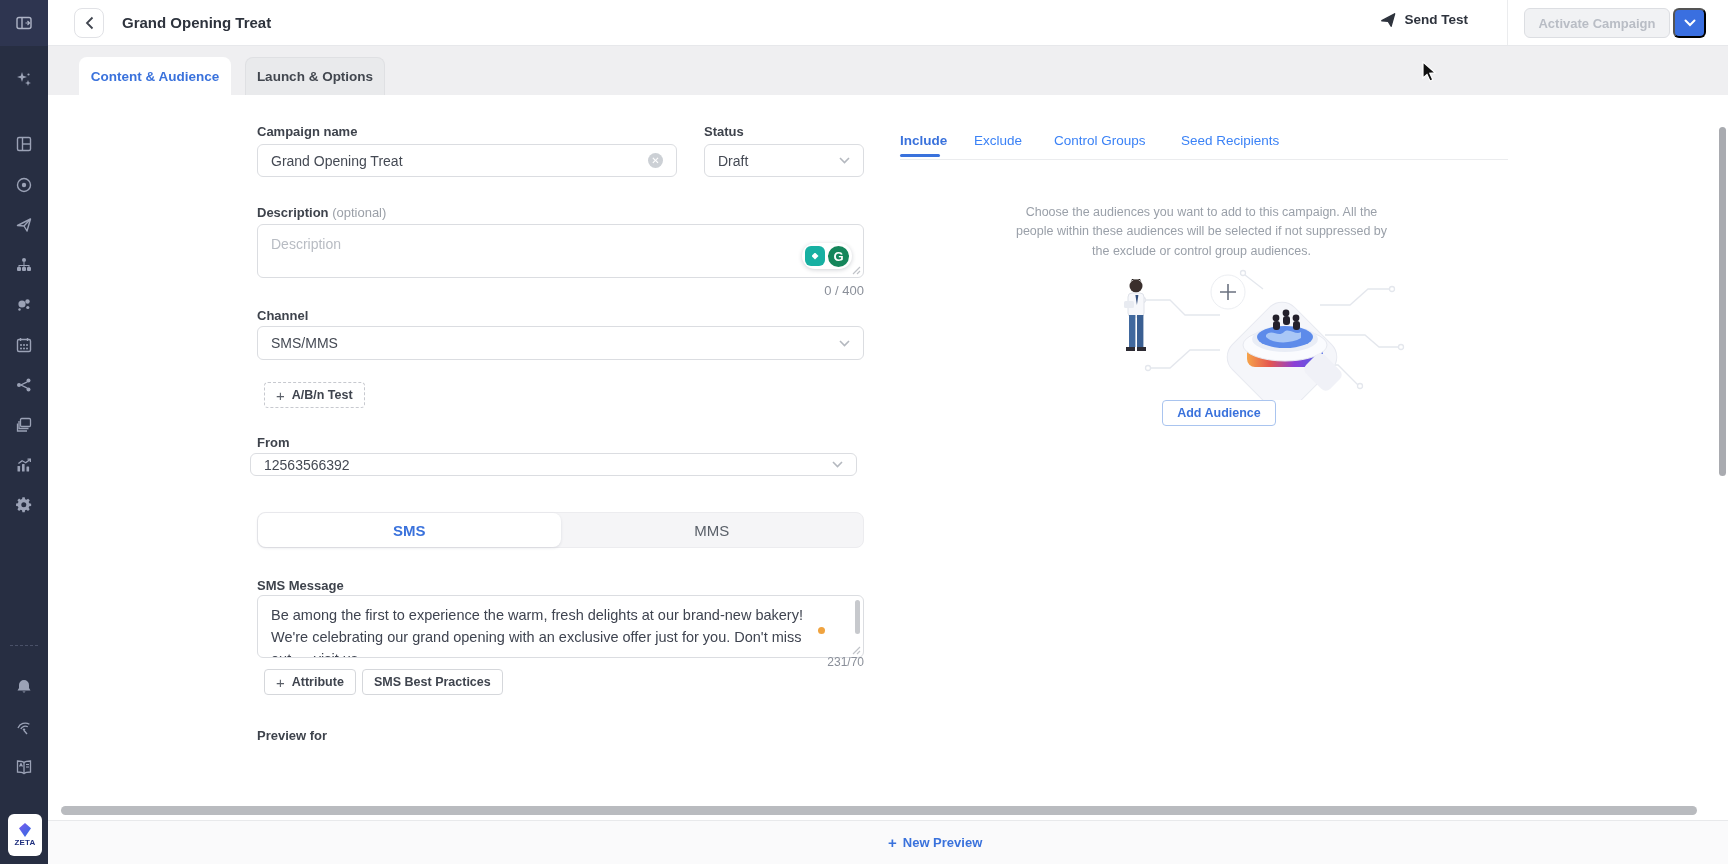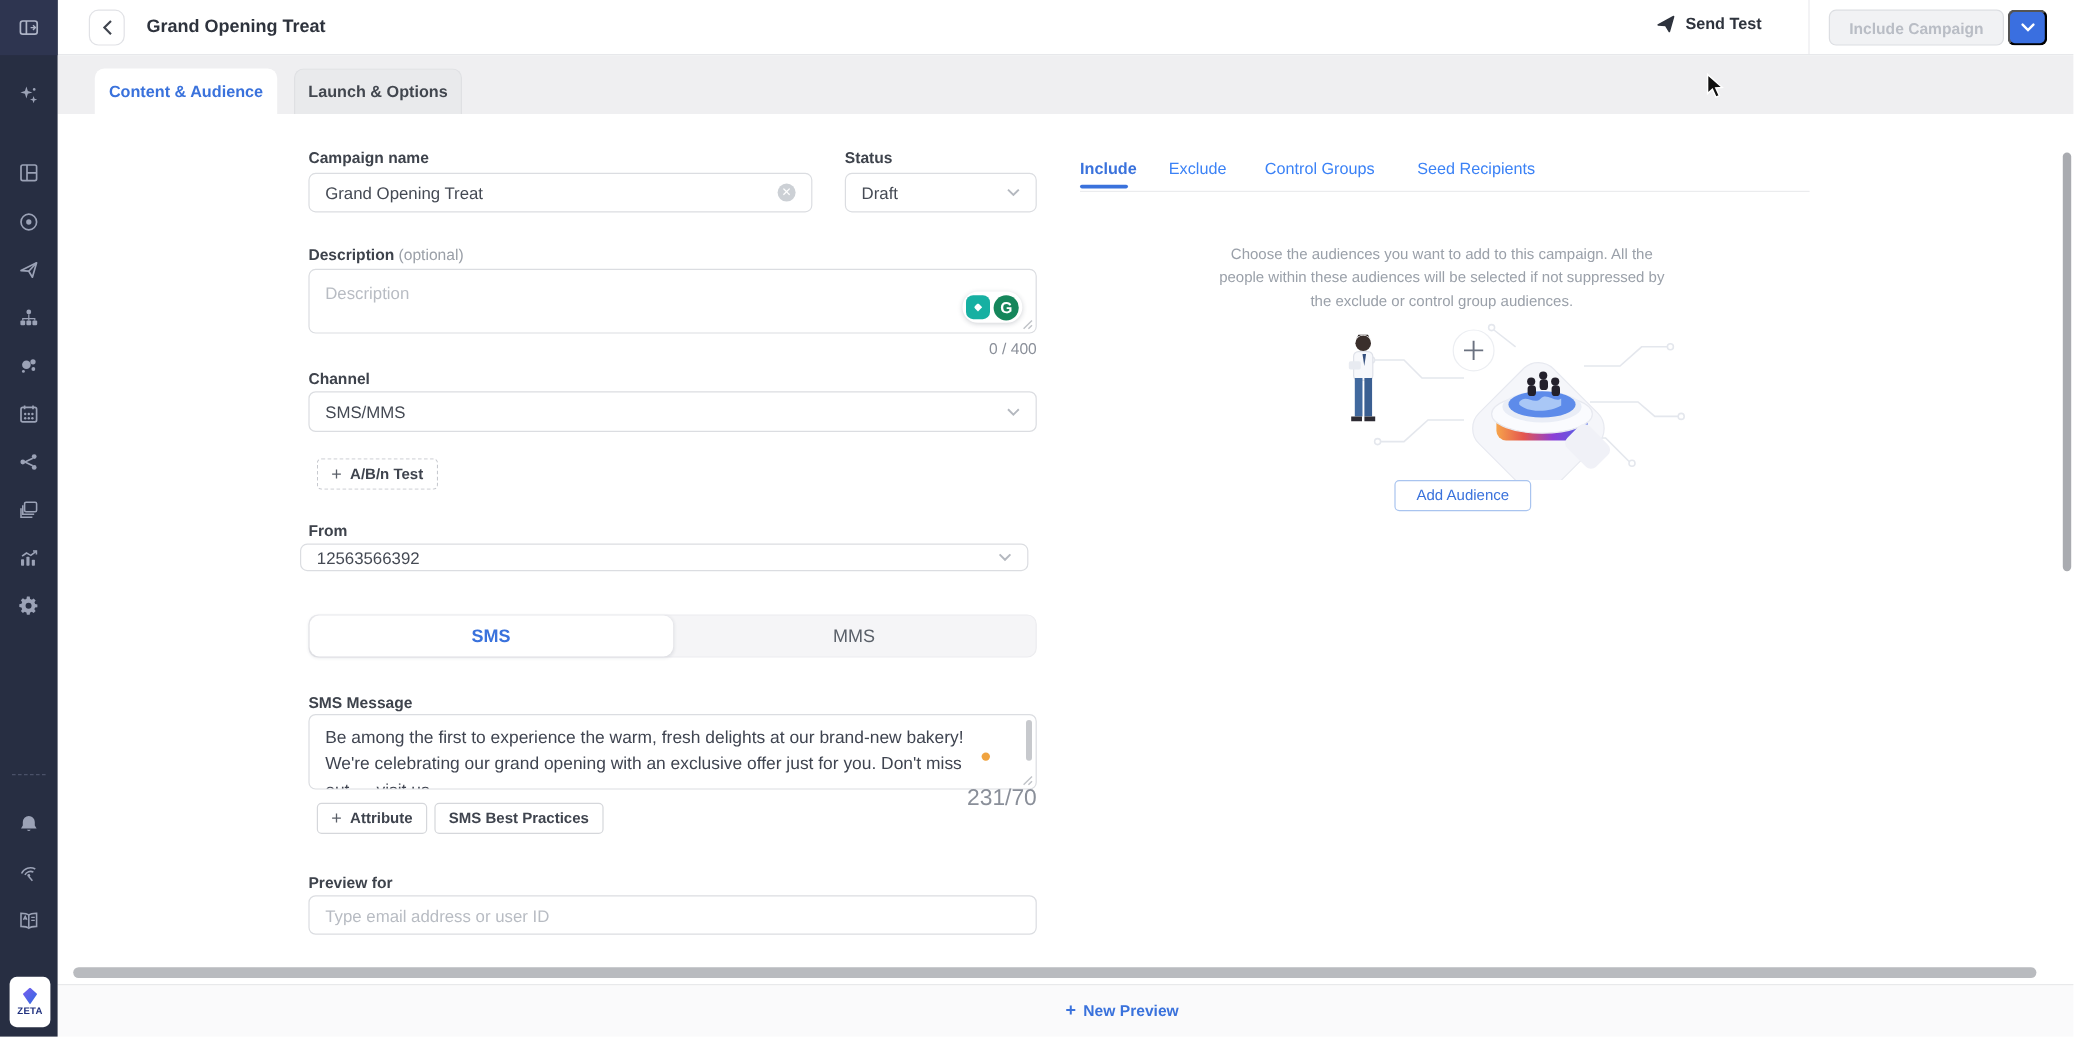--- a/index.html
+++ b/index.html
@@ -62,21 +62,21 @@
   .gram-a { width:20px; height:20px; border-radius:6px; background:#17b0a2; display:flex; align-items:center; justify-content:center; }
   .gram-a .dia { width:7px; height:7px; background:#fff; clip-path:polygon(50% 0,100% 50%,50% 100%,0 50%); }
   .gram-g { width:21px; height:21px; border-radius:50%; background:#15865b; color:#fff; font-size:13px; font-weight:700; display:flex; align-items:center; justify-content:center; }
 
   
   .aud-tab { position:absolute; top:38px; font-size:13.5px; cursor:pointer; color:#3b82f6; font-weight:400; }
   .aud-tab.on { color:#3a72dc; font-weight:700; }
   .aud-underline { position:absolute; height:3px; background:#3a72dc; border-radius:2px; }
   .aud-divider { position:absolute; left:852px; top:64px; width:608px; height:1px; background:#ebecee; }
   .aud-desc { position:absolute; left:962px; top:108px; width:383px; text-align:center; font-size:12.5px; line-height:1.55; color:#9aa0a9; }
-  .add-aud { position:absolute; left:1114px; top:305px; width:114px; height:26px; background:#fff; border:1px solid #a9c4ef; border-radius:4px; color:#3a72dc; font-size:12.5px; font-weight:400; display:flex; align-items:center; justify-content:center; cursor:pointer; }
+  .add-aud { position:absolute; left:1114px; top:305px; width:114px; height:26px; background:#fff; border:1px solid #a9c4ef; border-radius:4px; color:#3a72dc; font-size:12.5px; font-weight:700; display:flex; align-items:center; justify-content:center; cursor:pointer; }
 
   
   .hscroll { position:absolute; left:61px; top:806px; width:1636px; height:9px; background:#b9bbbf; border-radius:5px; z-index:45; cursor:pointer; }
   .bottombar { position:absolute; left:48px; bottom:0; right:0; height:44px; background:#fafafb; border-top:1px solid #e8e9eb; z-index:35; }
   .new-version { position:absolute; left:840px; top:13px; display:flex; align-items:center; gap:6px; font-size:13px; font-weight:600; color:#3a72dc; cursor:pointer; }
   .vscroll { position:absolute; right:2px; top:127px; width:7px; height:349px; background:#a9abb0; border-radius:4px; z-index:50; cursor:pointer; }
 
   .cursor { position:absolute; left:1418px; top:60px; z-index:99; pointer-events:none; }
 </style>
 </head>
@@ -226,21 +226,21 @@
   <div class="page-title">Grand Opening Treat</div>
 
   <div class="send-test">
     <svg width="16" height="16" viewBox="0 0 18 18" fill="#2e333d">
         <path d="M2 9.8L16.5 2l-4 14-3.4-5.6zM9.1 10.4L16.5 2" fill="none" stroke="#2e333d" stroke-width="1.5" stroke-linejoin="round"></path>
         <path d="M2 9.8L16.5 2l-4 14-3.4-5.6z" fill="#2e333d"></path>
       </svg>
     <span>Send Test</span>
   </div>
   <div class="top-div"></div>
-  <button class="activate-btn">Include Campaign</button>
+  <button class="activate-btn">Activate Campaign</button>
   <button class="activate-caret">
     <svg width="12" height="8" viewBox="0 0 12 8" fill="none" stroke="#fff" stroke-width="2" stroke-linecap="round">
         <path d="M1.5 1.5L6 6l4.5-4.5"></path>
       </svg>
   </button>
 </header>
 
 <div class="tabstrip">
   <div class="tab tab-active">Content &amp; Audience</div>
   <div class="tab tab-idle">Launch &amp; Options</div>
@@ -303,32 +303,31 @@
 
   <div class="abs label" style="left:209px; top:483px">SMS Message</div>
   <div class="msgbox">
     <div class="msgtext">Be among the first to experience the warm, fresh delights at our brand-new bakery! We're celebrating our grand opening with an exclusive offer just for you. Don't miss out — visit us</div>
     <div class="msg-scroll"></div>
     <span class="dot-orange" style="right:38px; top:31px; background:#f0a33f"></span>
     <svg class="resize-h" viewBox="0 0 9 9">
         <path d="M8 1L1 8M8 5L5 8" stroke="#c0c3c8" stroke-width="1.2"></path>
       </svg>
   </div>
-  <div class="counter" style="left:616px; top:560px; width:200px; font-size:19px">231/70</div>
+  <div class="counter" style="left:616px; top:560px; width:200px; font-size:12px">231/70</div>
 
   <button class="chipbtn" style="left:216px; top:574px">
     <span class="plus">+</span>
     <span>Attribute</span>
   </button>
   <button class="chipbtn" style="left:314px; top:574px">
     <span>SMS Best Practices</span>
   </button>
 
   <div class="abs label" style="left:209px; top:633px">Preview for</div>
-  <input class="abs field" style="left: 209px; top: 651px; width: 607px; height: 33px;" placeholder="Type email address or user ID">
 
   <div class="aud-tab on" style="left:852px">Include</div>
   <div class="aud-tab" style="left:926px">Exclude</div>
   <div class="aud-tab" style="left:1006px">Control Groups</div>
   <div class="aud-tab" style="left:1133px">Seed Recipients</div>
   <div class="aud-underline" style="left:852px; top:59px; width:40px"></div>
   <div class="aud-divider"></div>
   <div class="aud-desc">Choose the audiences you want to add to this campaign. All the people within these audiences will be selected if not suppressed by the exclude or control group audiences.</div>
 
   <svg class="abs" style="left:1022px; top:160px" width="360" height="145" viewBox="0 0 360 145">

